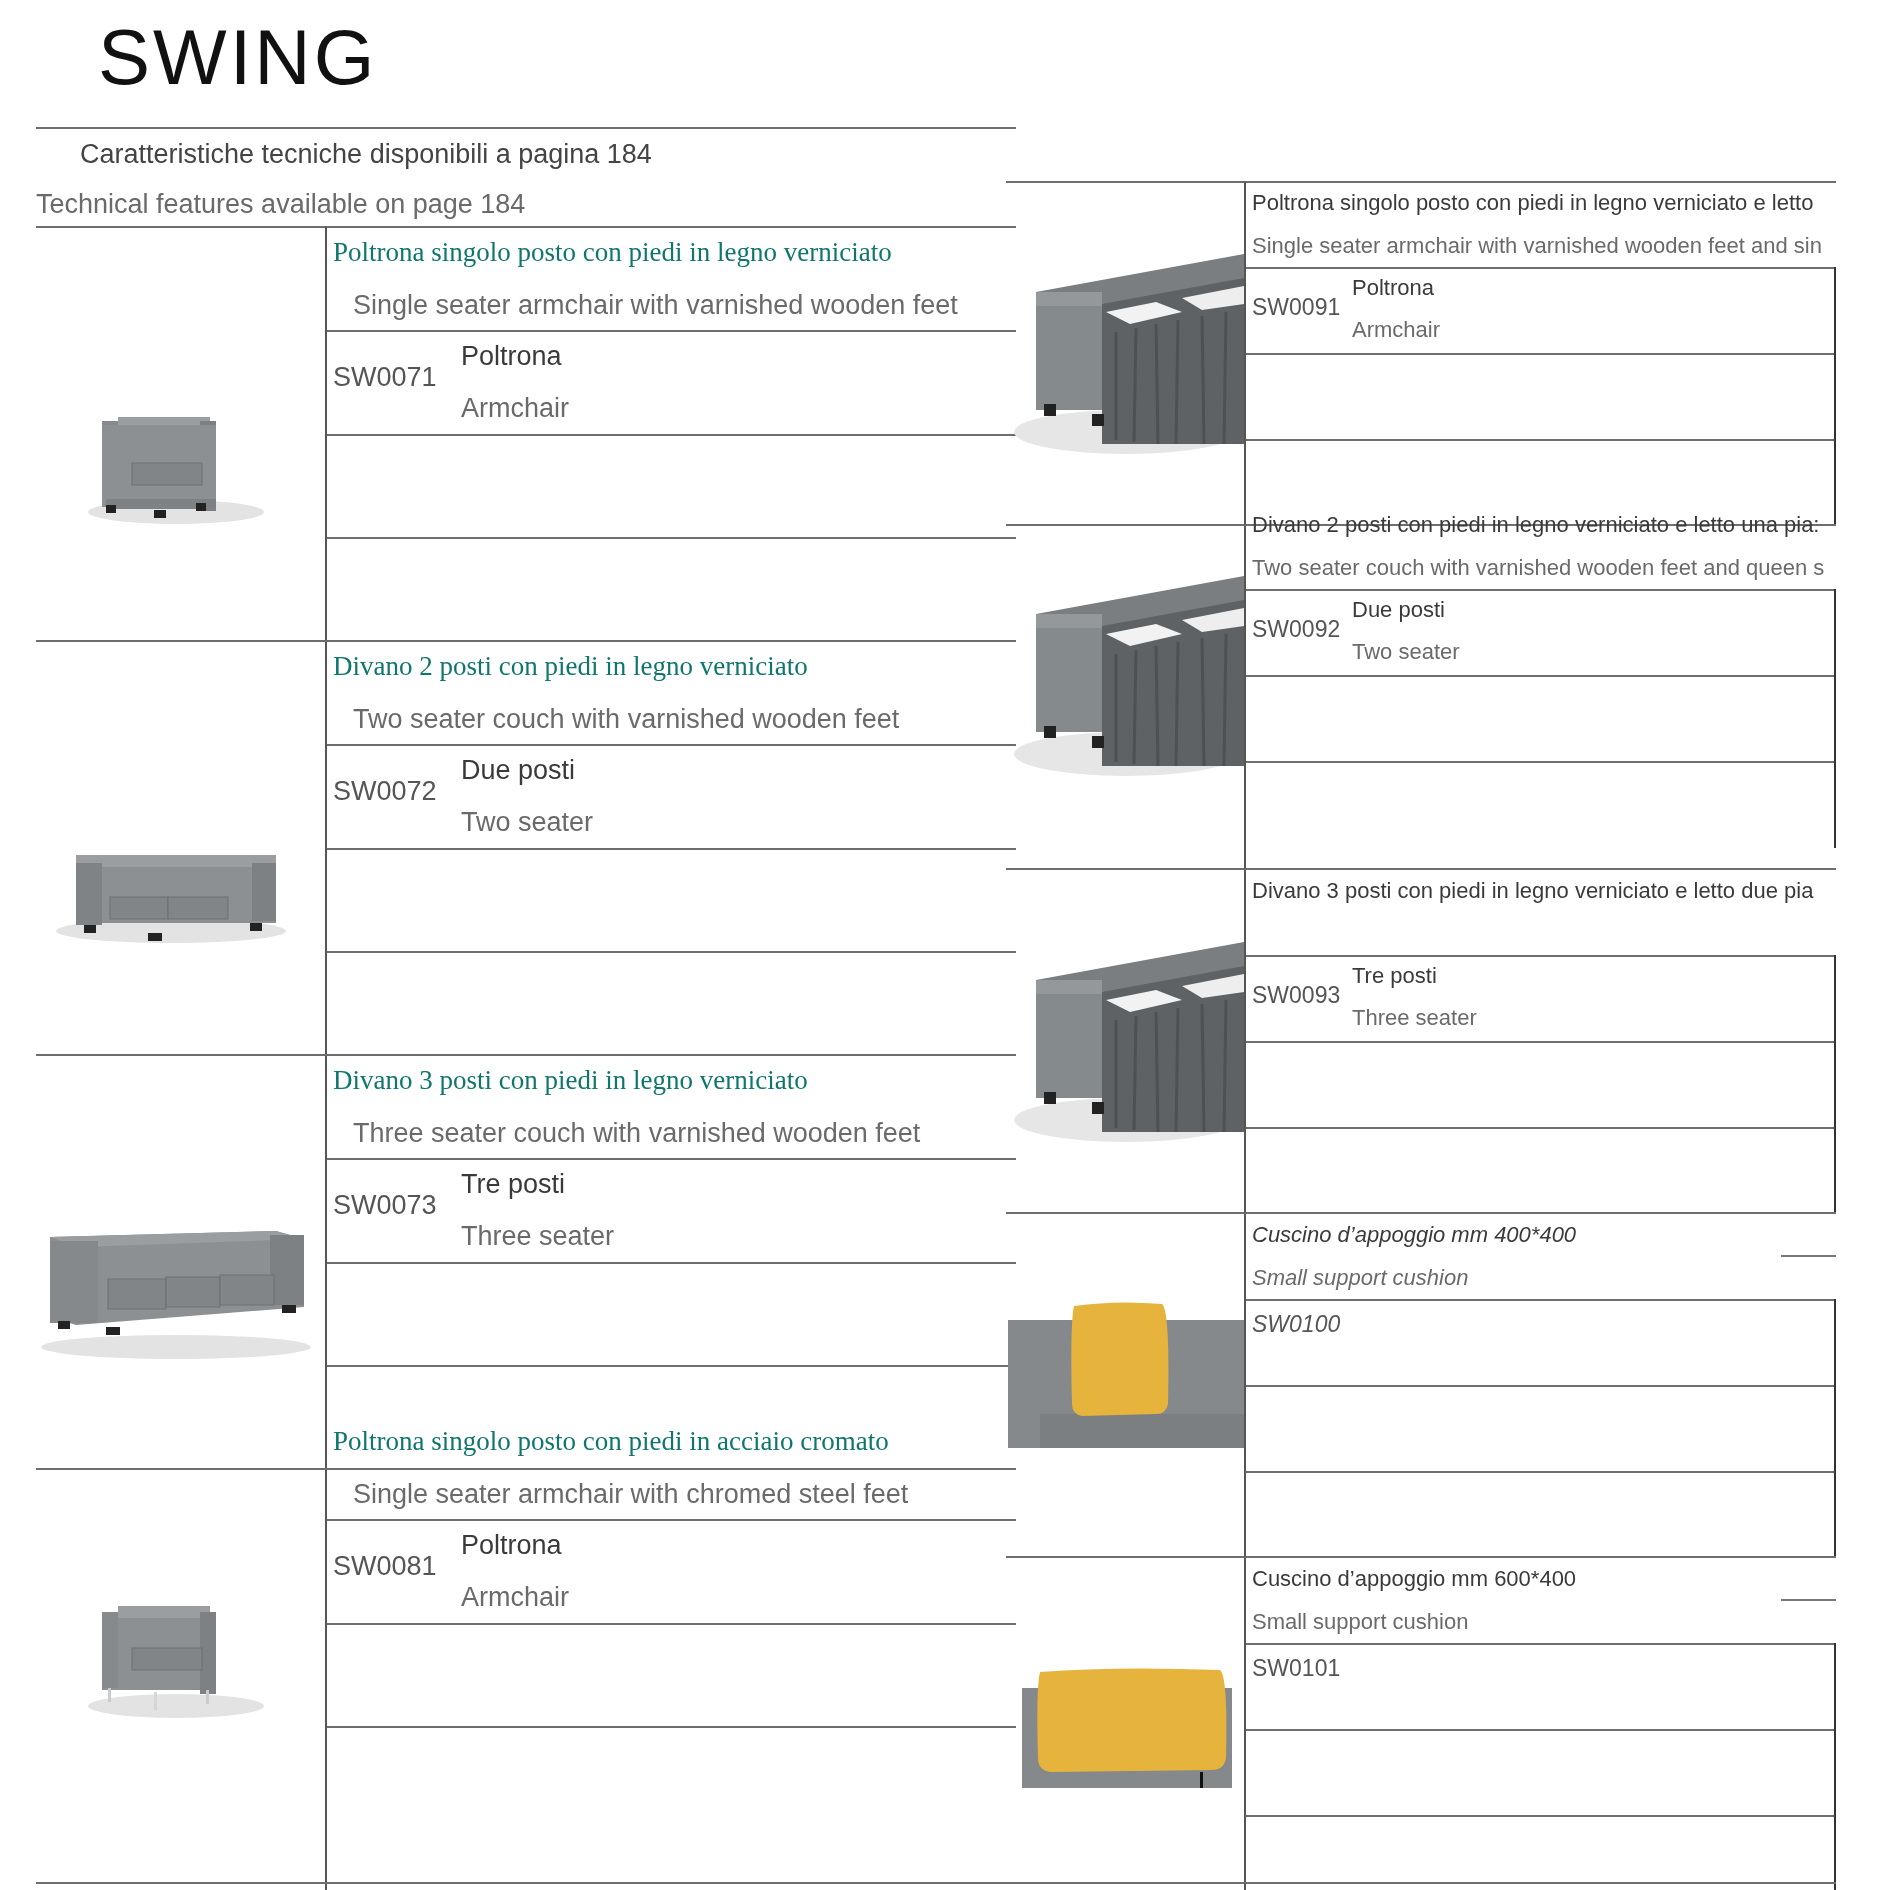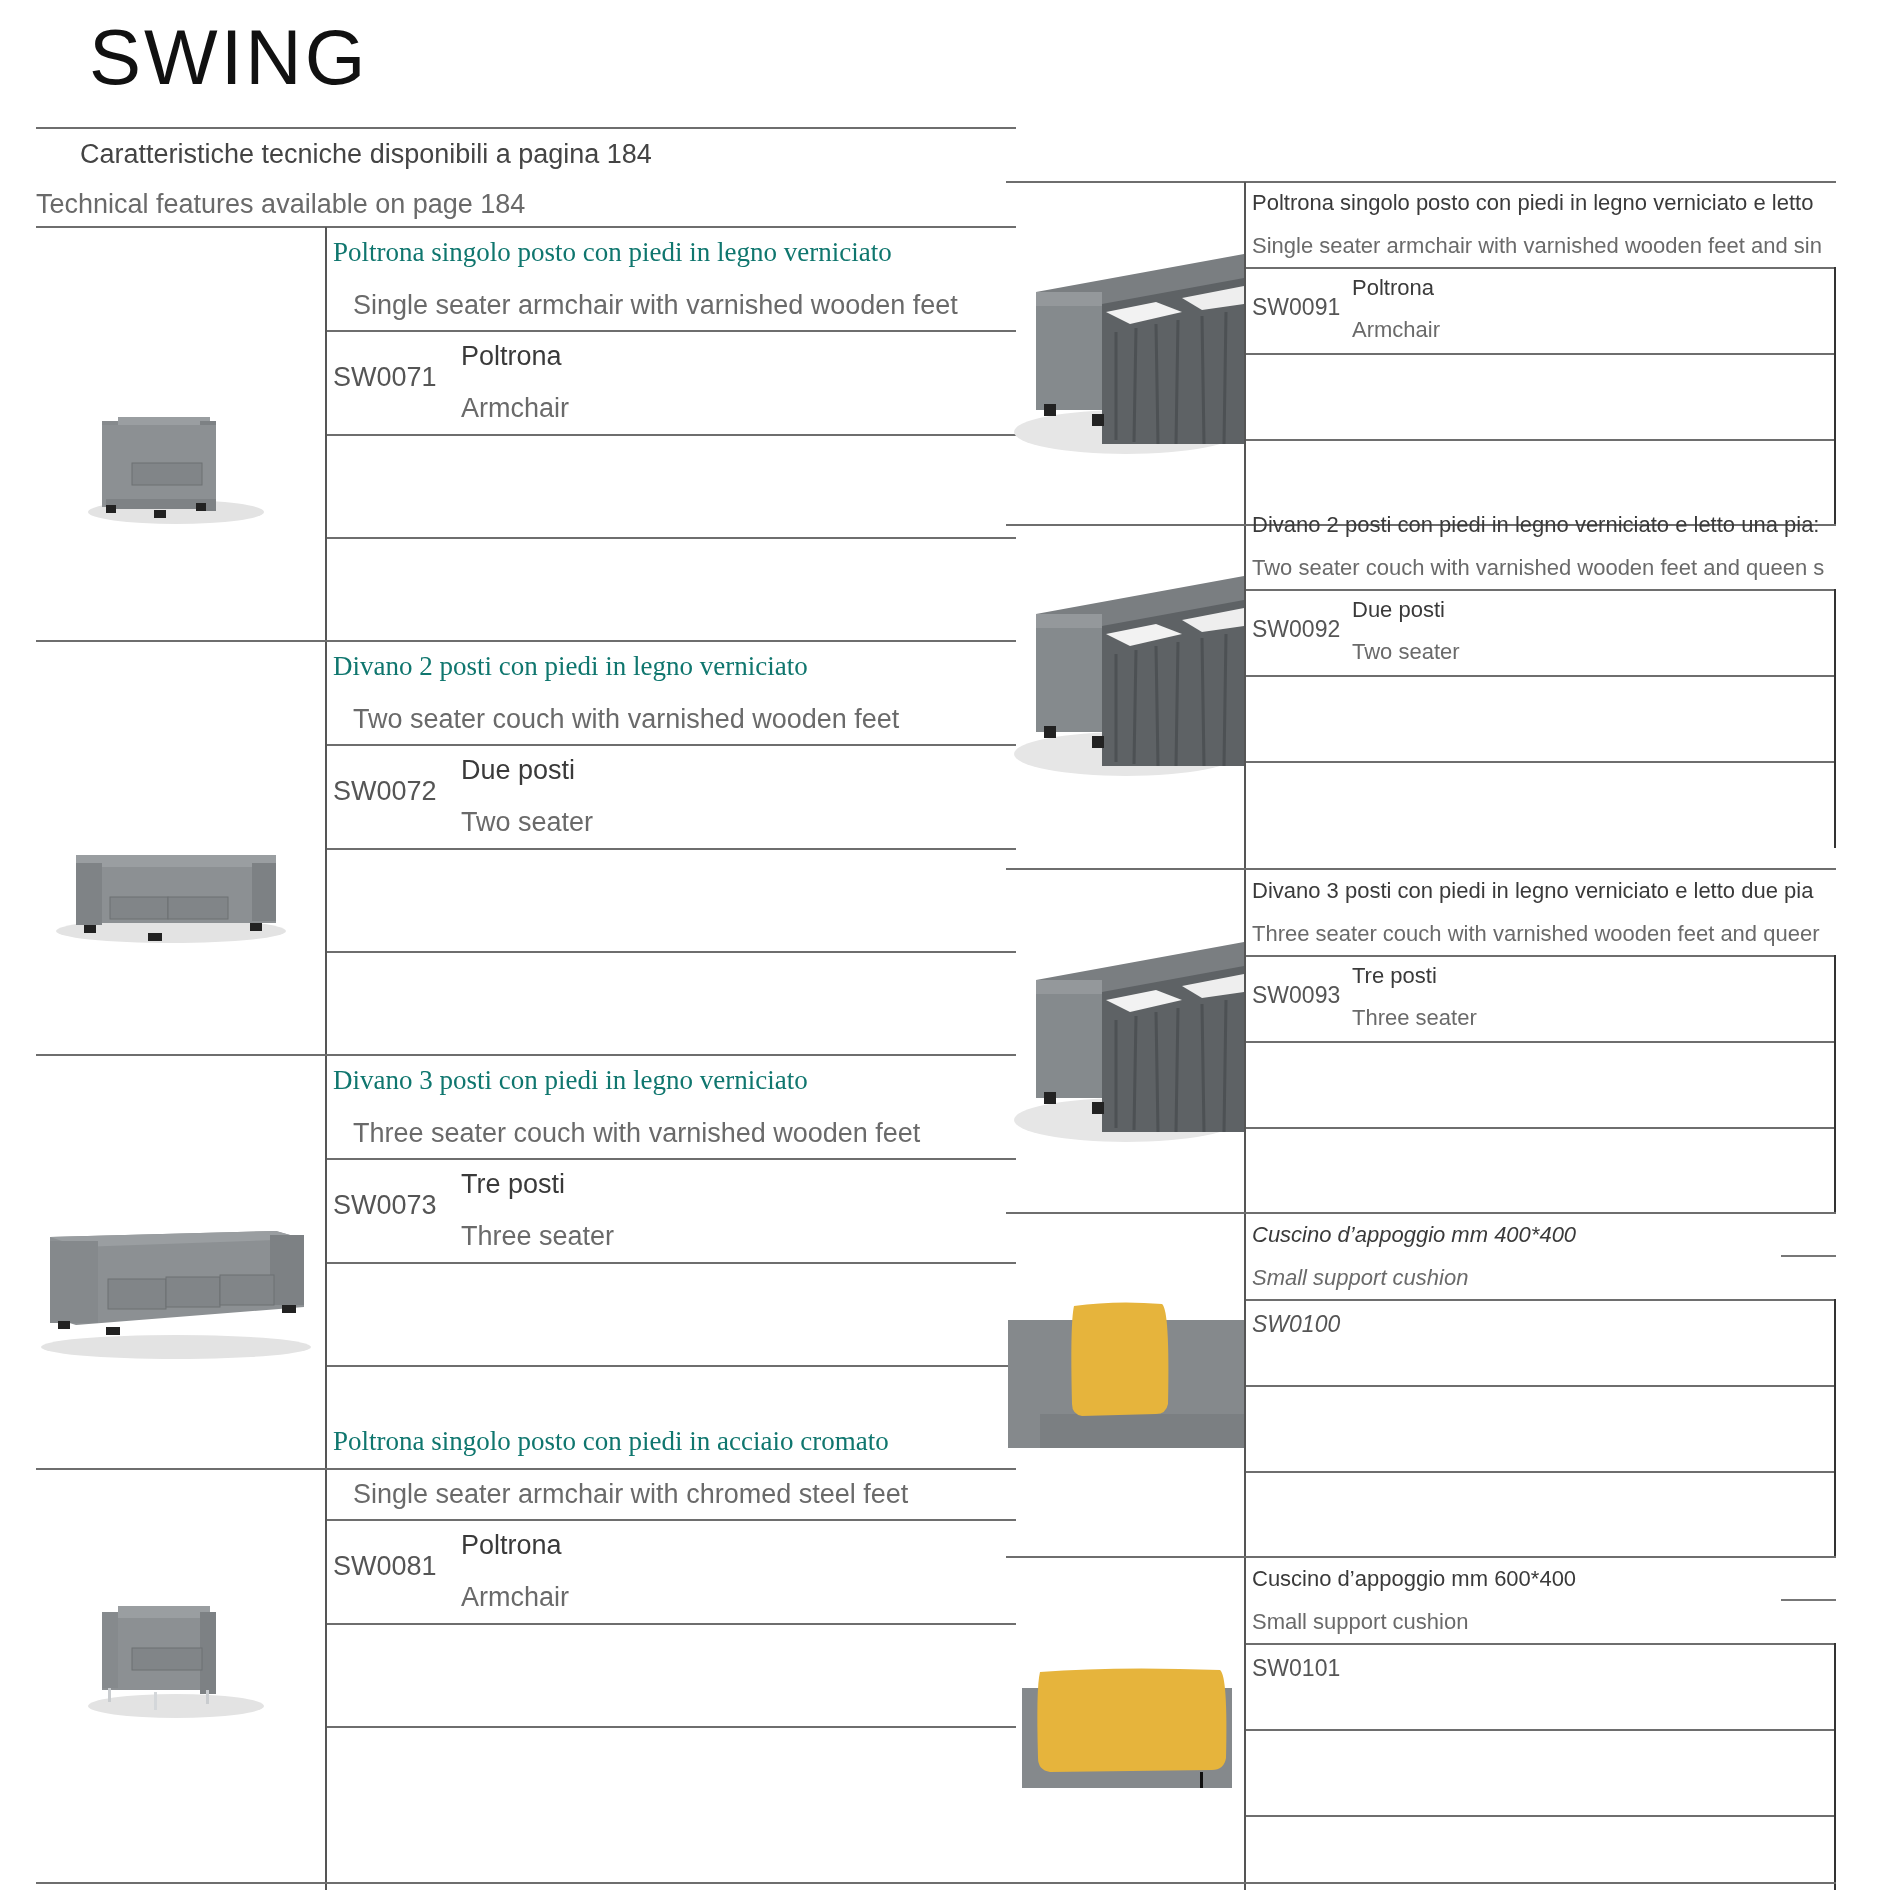--- a/index.html
+++ b/index.html
@@ -1,19 +1,19 @@
 <!DOCTYPE html>
 <html><head>
 <meta charset="utf-8">
 <style>
   html, body { margin: 0; padding: 0; background: #ffffff; }
   body { width: 1890px; height: 1890px; position: relative; overflow: hidden;
          font-family: "Liberation Sans", "DejaVu Sans", sans-serif; color: #3a3a3a; }
   .abs { position: absolute; }
-  .title { left: 89px; top: 18px; font-size: 78px; letter-spacing: 3px; color: #111; font-weight: 400; line-height: 1; }
+  .title { left: 98px; top: 18px; font-size: 78px; letter-spacing: 3px; color: #111; font-weight: 400; line-height: 1; }
   .hrule { position: absolute; height: 0; border-top: 2px solid #6e6e6e; }
   .vrule { position: absolute; width: 0; border-left: 2px solid #555; }
   .intro { left: 36px; font-size: 27px; color: #444; white-space: nowrap; }
   .intro.en { color: #6a6a6a; }
 
   
   .lblock { position: absolute; left: 36px; width: 980px; height: 414px; }
   .lblock .img { position: absolute; left: 0; top: 0; width: 289px; height: 414px; }
   .lblock .txt { position: absolute; left: 291px; top: 0; width: 689px; height: 414px; overflow: hidden; }
   .lblock .hd-it { position: absolute; left: 6px; top: 10px; font-size: 27px; color: #0f766e; white-space: nowrap; font-family: Liberation Serif, serif; }
@@ -240,21 +240,20 @@
       <polygon points="96,122 238,96 238,262 96,262" fill="#5e6265"></polygon>
       <polygon points="100,130 150,120 176,130 124,142" fill="#f2f2f2"></polygon>
       <polygon points="176,116 238,104 238,122 196,128" fill="#eeeeee"></polygon>
       <path d="M110 150 L110 258 M130 146 L128 260 M150 142 L152 262 M172 138 L170 262 M196 134 L198 262 M220 130 L218 262" stroke="#4d5154" stroke-width="3"></path>
       <rect x="38" y="222" width="12" height="12" fill="#222"></rect>
       <rect x="86" y="232" width="12" height="12" fill="#222"></rect>
     </svg>
   </div>
   <div class="txt">
     <div class="hd-it">Divano 3 posti con piedi in legno verniciato e letto due pia</div>
-    <div class="hd-en">Three seater couch with varnished wooden feet and queer</div>
     <div class="hrule r1"></div>
     <div class="code">SW0093</div>
     <div class="nm-it">Tre posti</div>
     <div class="nm-en">Three seater</div>
     <div class="hrule r2"></div>
     <div class="hrule r3"></div>
     <div class="rv"></div>
   </div>
 </div>
 <div class="hrule" style="left:1006px; top:1212px; width:830px;"></div>

